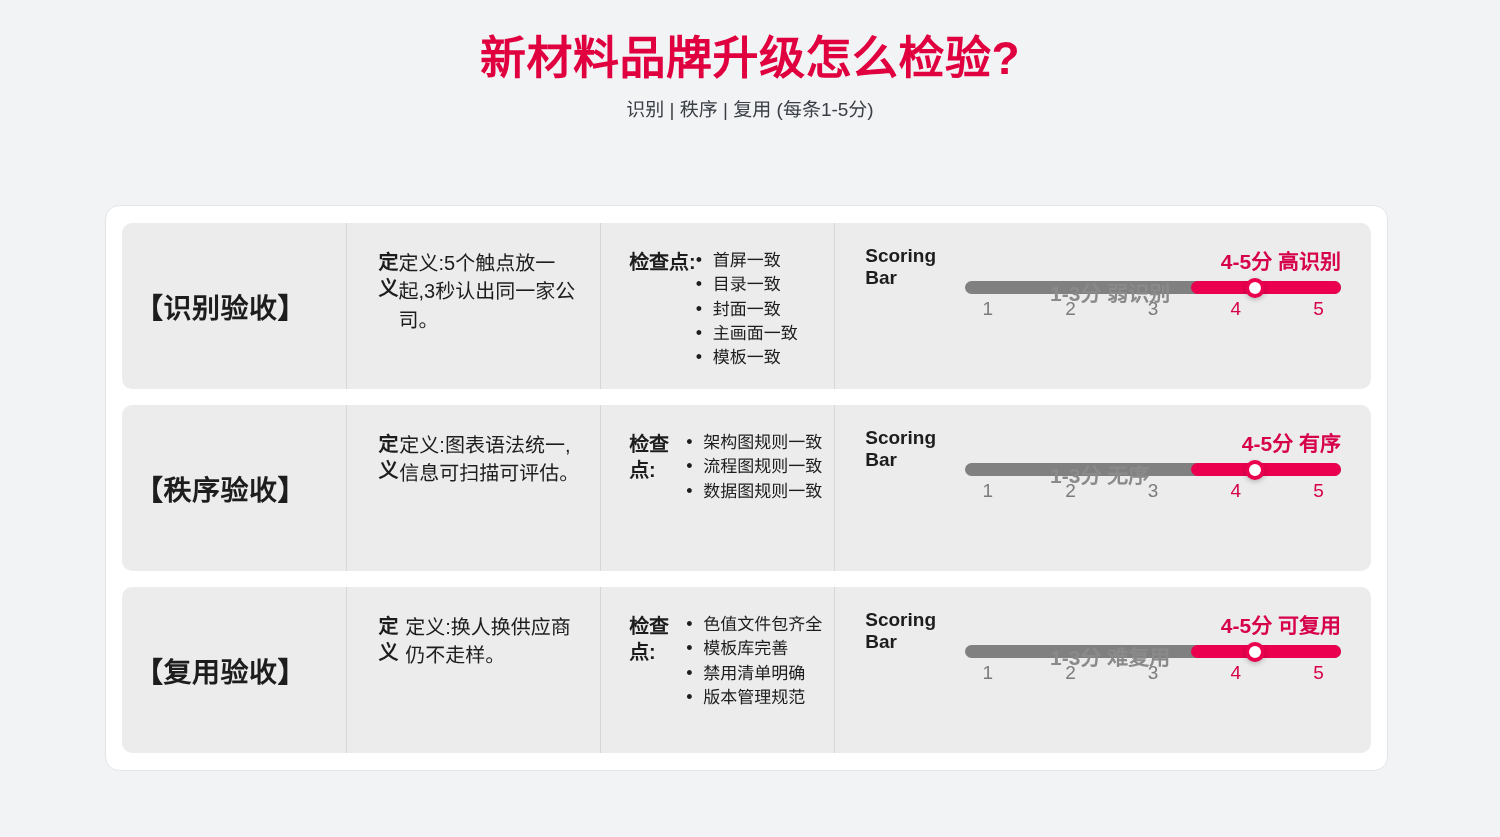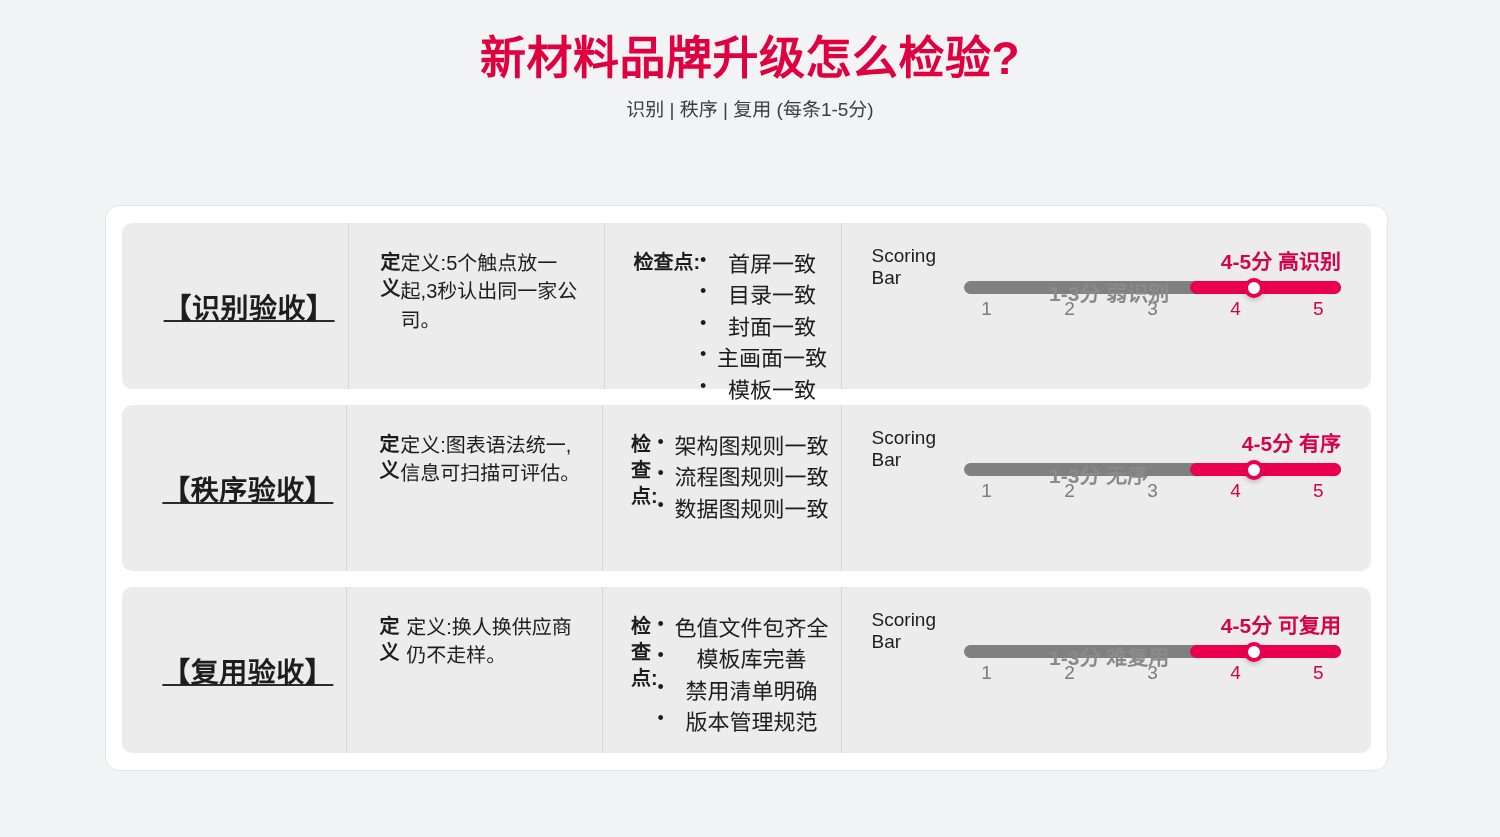--- a/index.html
+++ b/index.html
@@ -75,23 +75,22 @@
     box-sizing: border-box;
     display: flex;
     flex-direction: row;
     justify-content: center;
   }
 
   
   .col-label {
     width: 252px;
     align-items: center;
-    justify-content: flex-end;
+    justify-content: flex-start;
     padding: 0 13px;
-    text-decoration: underline;
   }
   .row-label {
     font-size: 28px;
     font-weight: bold;
     color: #1d1d1d;
     white-space: nowrap;
     letter-spacing: 0.5px;
   }
 
   
@@ -121,48 +120,47 @@
     border-left: 1px solid #d6d6d6;
     padding: 26px 12px 26px 28px;
     justify-content: flex-start;
   }
   .check-list {
     list-style: none;
     margin: 0;
     padding: 0;
   }
   .check-list li {
-    font-size: 22px;
+    font-size: 17px;
     color: #1d1d1d;
     line-height: 1.43;
     position: relative;
     padding-left: 17px;
     white-space: nowrap;
-    text-align: center;
   }
   .check-list li::before {
     content: "\2022";
     position: absolute;
     left: 0;
     top: -1px;
     color: #1d1d1d;
     font-size: 18px;
   }
 
   
   .col-score {
     flex: 1;
     border-left: 1px solid #d6d6d6;
     padding: 22px 30px 22px 30px;
     justify-content: flex-start;
     position: relative;
   }
   .score-title {
     font-size: 19px;
-    font-weight: normal;
+    font-weight: bold;
     color: #1d1d1d;
     margin-bottom: 6px;
   }
   .score-wrap {
     position: relative;
     width: 405px;
     margin-top: 6px;
   }
   .hi-label {
     position: absolute;

